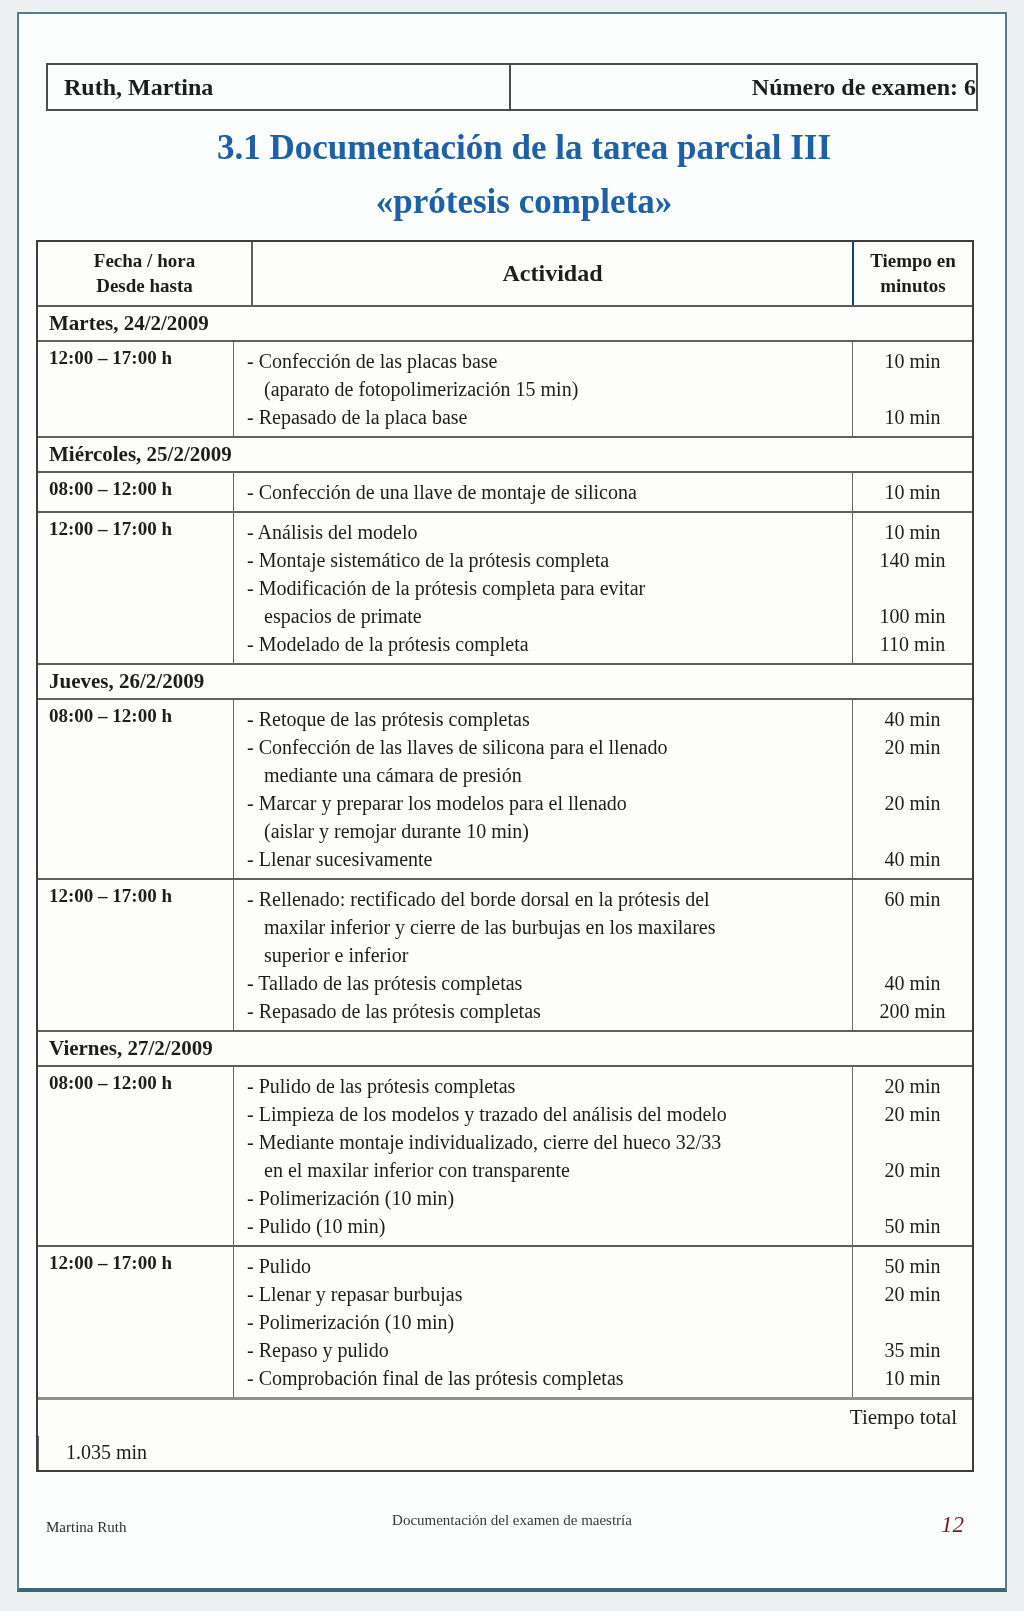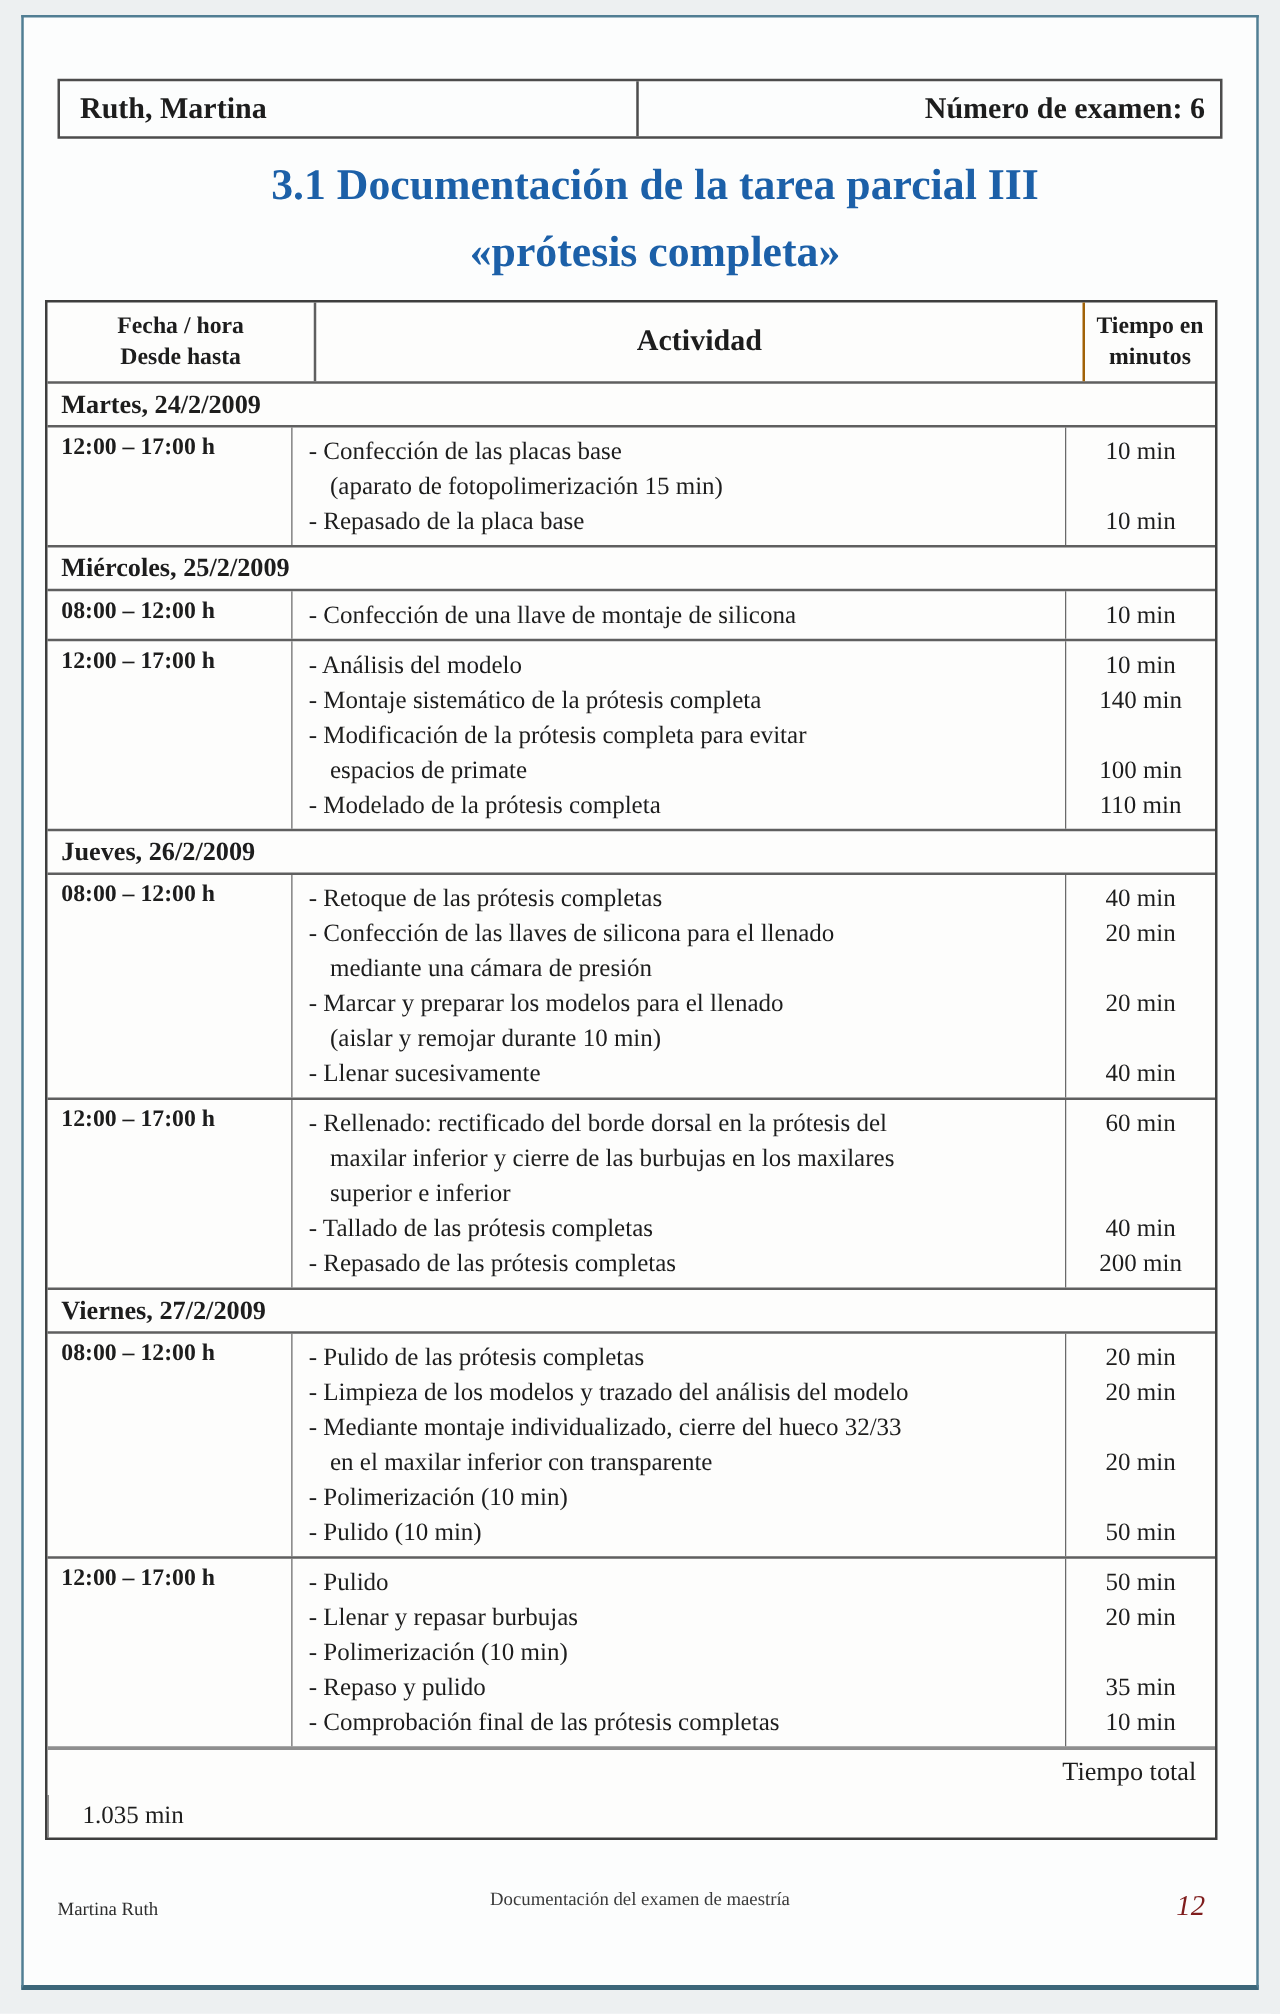--- a/index.html
+++ b/index.html
@@ -28,21 +28,21 @@
     height:44px;
     box-sizing:content-box;
     align-items:stretch;
   }
   .header-cell{
     display:flex;align-items:center;
     font-size:24px;font-weight:bold;
     white-space:nowrap;
   }
   .header-cell.left{flex:0 0 48%;border-right:2px solid #4c4c4c;padding-left:16px;}
-  .header-cell.right{flex:1;justify-content:flex-end;padding-right:12px;}
+  .header-cell.right{flex:1;justify-content:flex-end;}
   
   .doc-title{
     margin-top:10px;
     text-align:center;
     font-weight:bold;
     font-size:35px;
     line-height:1.55;
   }
   
   .doc-table{
@@ -52,21 +52,21 @@
     border:2.5px solid #3e3e3e;
     background:#fdfdfc;
   }
   .t-row{border-top:2px solid #5f5f5f;}
   .t-row.first{border-top:none;}
   .thead{display:flex;}
   .th{box-sizing:border-box;font-weight:bold;text-align:center;
       display:flex;flex-direction:column;justify-content:center;}
   .th-fecha{width:215px;border-right:2px solid #5f5f5f;font-size:19px;line-height:1.35;padding:6px 0;}
   .th-act{flex:1;font-size:24px;}
-  .th-tiempo{width:106px;border-left:2px solid #a16207;font-size:19px;line-height:1.35;padding:6px 0;}
+  .th-tiempo{width:120px;border-left:2px solid #0c4a6e;font-size:19px;line-height:1.35;padding:6px 0;}
   .day-row{
     font-weight:bold;font-size:21px;
     padding:4px 0 4px 11px;
     white-space:nowrap;
   }
   .block-row{display:flex;align-items:stretch;}
   .time-cell{
     width:196px;box-sizing:border-box;
     border-right:1.6px solid #6a6a6a;
     padding:5px 4px 5px 11px;

